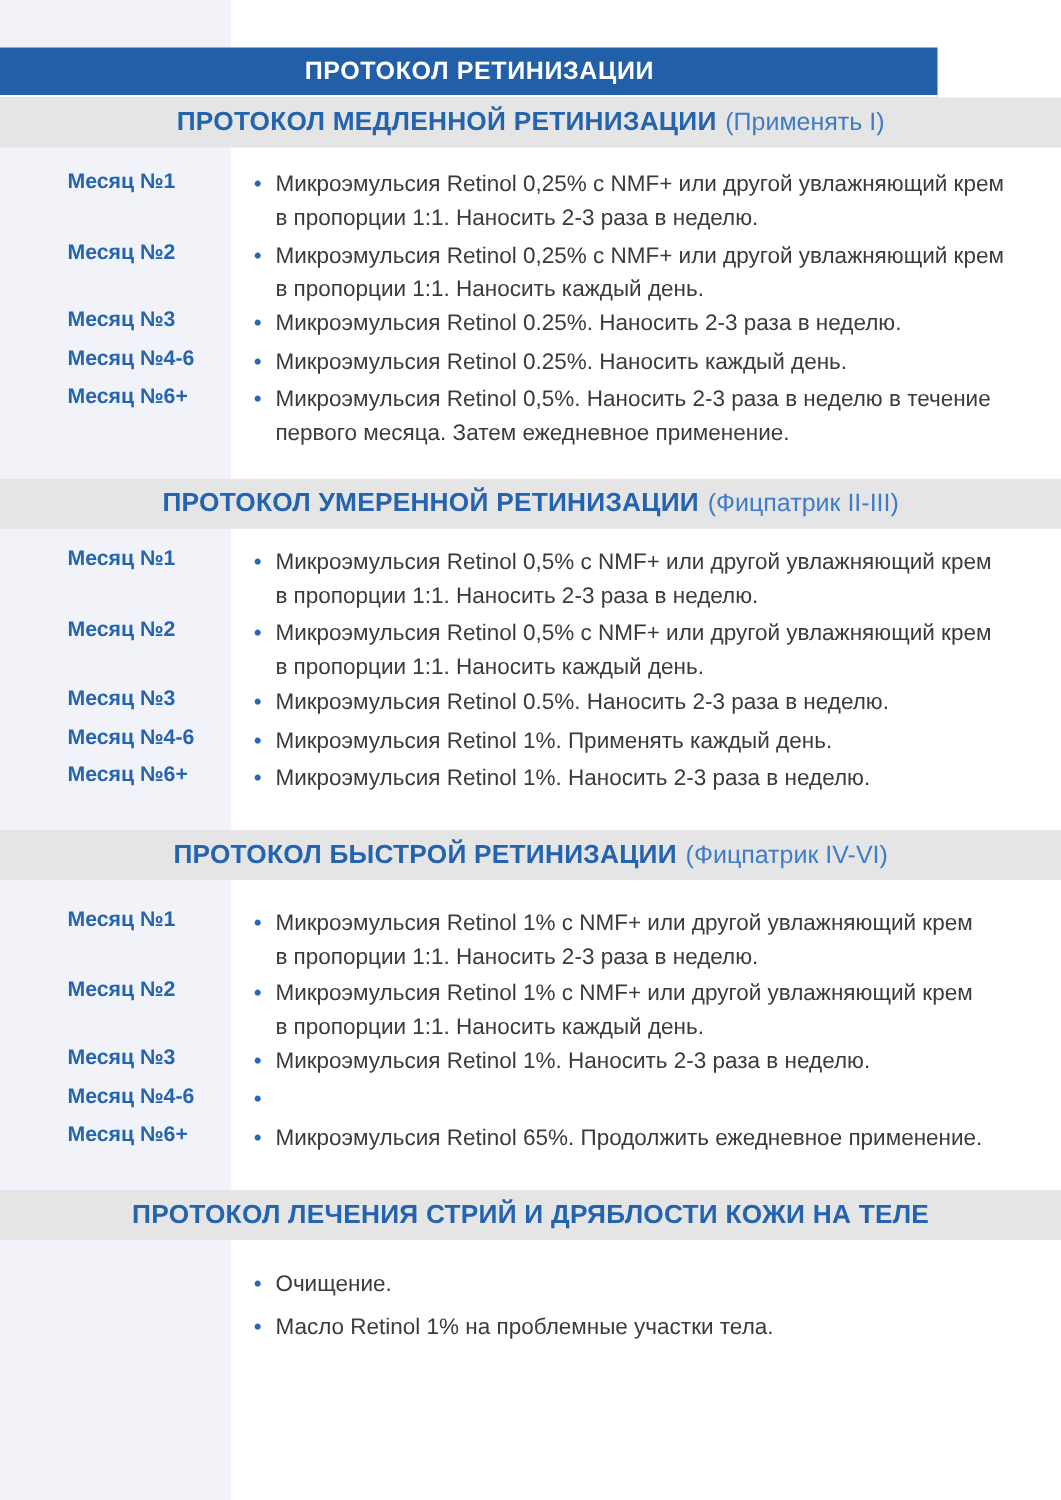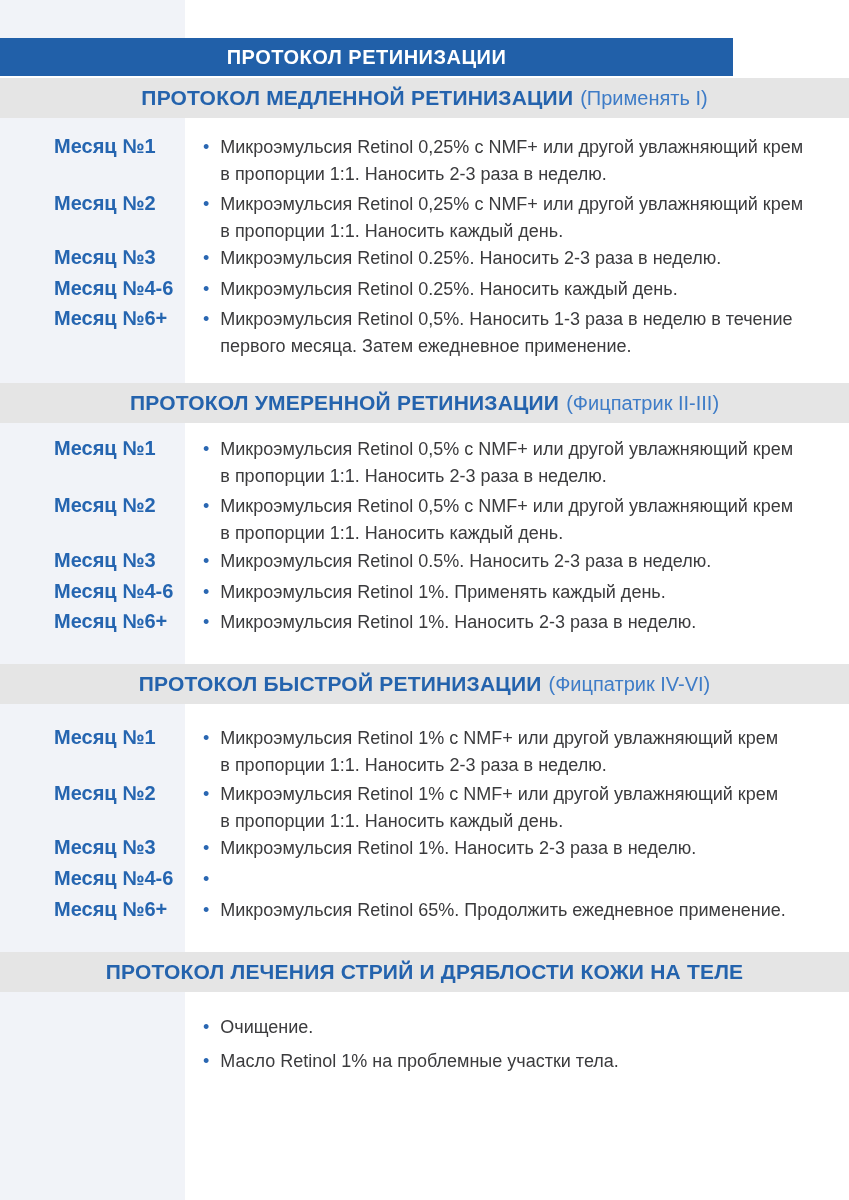--- a/index.html
+++ b/index.html
@@ -3,33 +3,33 @@
 <meta charset="utf-8">
 <style>
   html,body{margin:0;padding:0;background:#ffffff;}
   .page{
     position:relative;width:849px;height:1200px;background:#ffffff;
     font-family:"Liberation Sans",sans-serif;overflow:hidden;
   }
   .strip{position:absolute;left:0;top:0;width:185px;height:1200px;background:#f1f3f8;}
   .titlebar{
     position:absolute;left:0;top:38px;width:733px;height:38px;background:#2160a9;
-    border-bottom:2px solid #ffffff;display:flex;align-items:center;justify-content:center;
+    border-bottom:2px solid #ffffff;display:flex;align-items:center;justify-content:center;padding-left:17px;
   }
   .titlebar .t{color:#ffffff;font-weight:bold;font-size:20px;letter-spacing:.5px;}
   .band{
     position:absolute;left:0;width:849px;height:40px;background:#e5e5e5;
     display:flex;align-items:center;justify-content:center;white-space:nowrap;
   }
   .band .t{color:#2463ad;font-weight:bold;font-size:21px;letter-spacing:.2px;}
   .band .n{color:#3e7cc7;font-size:20px;margin-left:7px;}
   .band1{top:78px}.band2{top:383px}.band3{top:664px}.band4{top:952px}
   .row{position:absolute;left:0;width:849px;}
   .month{
-    position:absolute;left:54px;top:1px;color:#2565b0;font-weight:bold;font-size:20px;
+    position:absolute;left:54px;top:1px;color:#2565b0;font-weight:bold;font-size:17px;
     white-space:nowrap;
   }
   .item{position:absolute;left:203px;top:0;right:30px;display:flex;align-items:flex-start;}
   .bullet{color:#2a67b2;font-size:18px;line-height:27px;margin-right:11px;flex:0 0 auto;}
   .text{color:#3b3b3d;font-size:18px;line-height:27px;white-space:pre-line;}
 </style>
 </head>
 <body>
 
 <div class="page">
@@ -71,21 +71,21 @@
     <div class="month">Месяц №4-6</div>
     <div class="item">
       <span class="bullet">•</span>
       <div class="text">Микроэмульсия Retinol 0.25%. Наносить каждый день.</div>
     </div>
   </div>
   <div class="row" style="top:306px">
     <div class="month">Месяц №6+</div>
     <div class="item">
       <span class="bullet">•</span>
-      <div class="text">Микроэмульсия Retinol 0,5%. Наносить 1-3 раза в неделю в течение
+      <div class="text">Микроэмульсия Retinol 0,5%. Наносить 2-3 раза в неделю в течение
 первого месяца. Затем ежедневное применение.</div>
     </div>
   </div>
 
   <div class="band band2">
     <span class="t">ПРОТОКОЛ УМЕРЕННОЙ РЕТИНИЗАЦИИ</span>
     <span class="n">(Фицпатрик II-III)</span>
   </div>
 
   <div class="row" style="top:436px">

